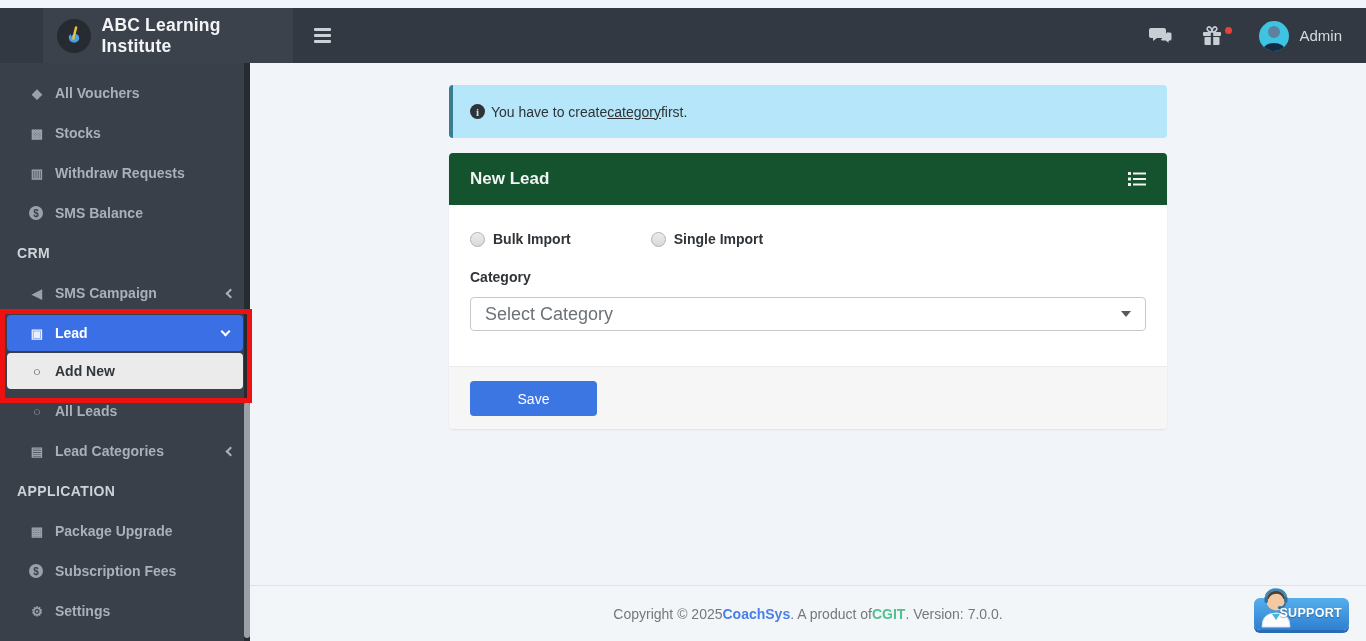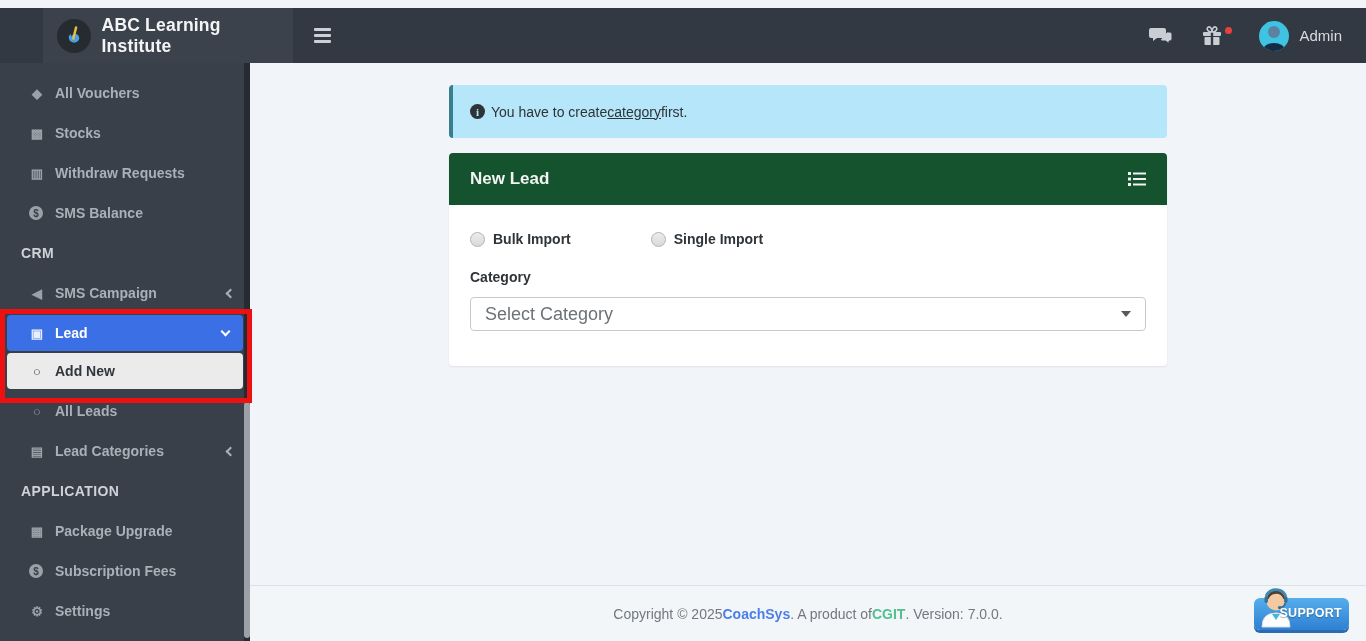--- a/index.html
+++ b/index.html
@@ -19,21 +19,21 @@
   .badge-dot { position:absolute; top:9px; right:5px; width:7px; height:7px; border-radius:50%; background:#e8413c; }
   .avatar { width:30px; height:30px; border-radius:50%; background:#3fc3e2; position:relative; overflow:hidden; margin:0 10px 0 22px; cursor:pointer; flex:0 0 auto; }
   .avatar .head { position:absolute; top:5px; left:9px; width:12px; height:12px; border-radius:50%; background:#5c82a0; }
   .avatar .bodyp { position:absolute; bottom:-6px; left:4px; width:22px; height:14px; border-radius:50% 50% 0 0; background:#132c44; }
   .admin-label { color:#d7dbdf; font-size:15px; }
 
   
   .sidebar { position:absolute; top:55px; left:0; width:250px; bottom:0; background:#3a4049; overflow:hidden; z-index:10; }
   .nav { margin-top:-22px; }
   .nav-item { height:40px; display:flex; align-items:center; padding:0 16px 0 27px; color:#a9b0b8; font-size:14px; font-weight:bold; cursor:pointer; position:relative; }
-  .nav-section { height:40px; display:flex; align-items:center; padding-left:10px; color:#ced3d9; font-size:14px; font-weight:bold; letter-spacing:.4px;margin-left:11px; }
+  .nav-section { height:40px; display:flex; align-items:center; padding-left:17px; color:#ced3d9; font-size:14px; font-weight:bold; letter-spacing:.4px; }
   .nico { width:20px; margin-right:8px; font-size:13px; color:#9aa1a9; text-align:center; flex:0 0 auto; }
   .icon-bubble { display:inline-flex; align-items:center; justify-content:center; width:14px; height:14px; margin-right:12px; margin-left:2px; border-radius:50%; background:#9aa1a9; color:#3a4049; font-size:10px; font-weight:bold; flex:0 0 auto; }
   .nlabel { white-space:nowrap; }
   .chev { margin-left:auto; width:7px; height:7px; border-right:2px solid #a9b0b8; border-bottom:2px solid #a9b0b8; flex:0 0 auto; }
   .chev-left  { transform:rotate(135deg); }
   .chev-down  { transform:rotate(45deg); margin-top:-3px; }
   .boxed { margin:2px 7px; height:36px; border-radius:4px; padding:0 14px 0 20px; }
   .nav-item.active-blue { background:#3a6fe6; color:#fff; }
   .nav-item.active-blue .nico { color:#e8eefc; }
   .nav-item.active-blue .chev { border-color:#fff; }
@@ -222,20 +222,23 @@
             <span class="radio-circle"></span>
             <span class="radio-label">Single Import</span>
           </span>
         </div>
         <div class="field-label">Category</div>
         <div class="select">
           <span class="select-text">Select Category</span>
           <span class="caret"></span>
         </div>
       </div>
+      <div class="panel-footer">
+        <button class="btn-save">Save</button>
+      </div>
     </div>
   </div>
 </div>
 
 <div class="page-footer">
   <span>Copyright © 2025 </span>
   <span class="lnk-blue">CoachSys</span>
   <span>. A product of </span>
   <span class="lnk-green">CGIT</span>
   <span>. Version: 7.0.0.</span>

